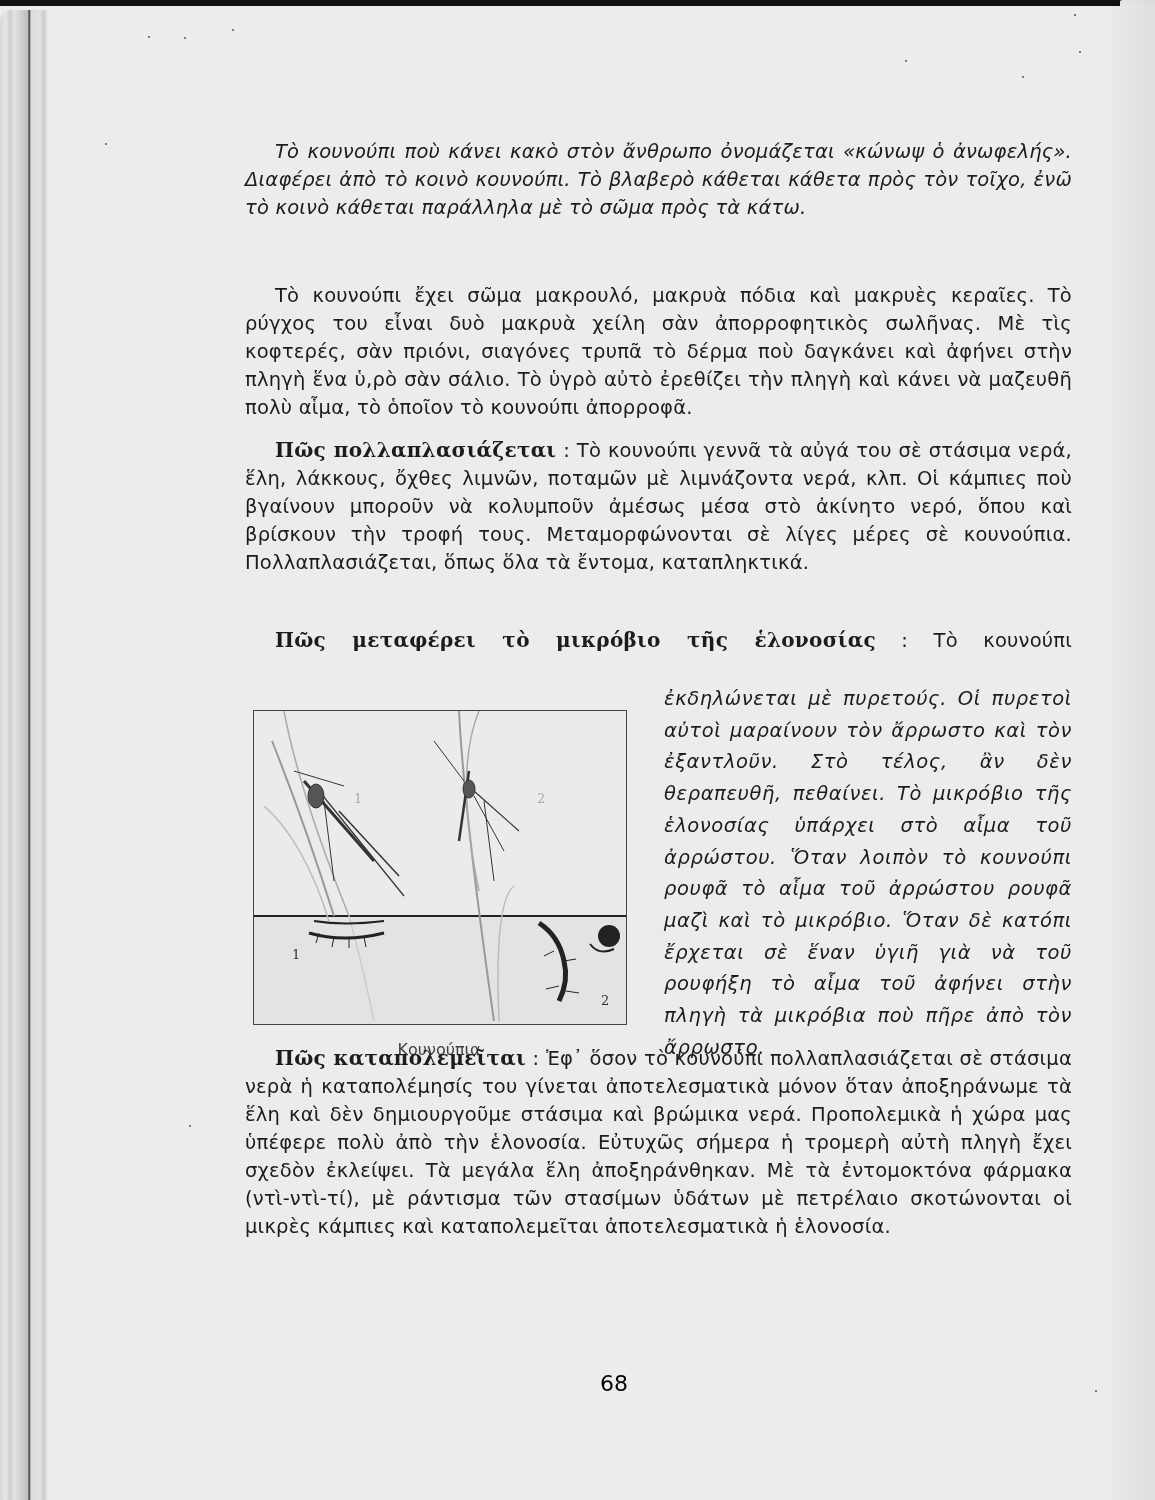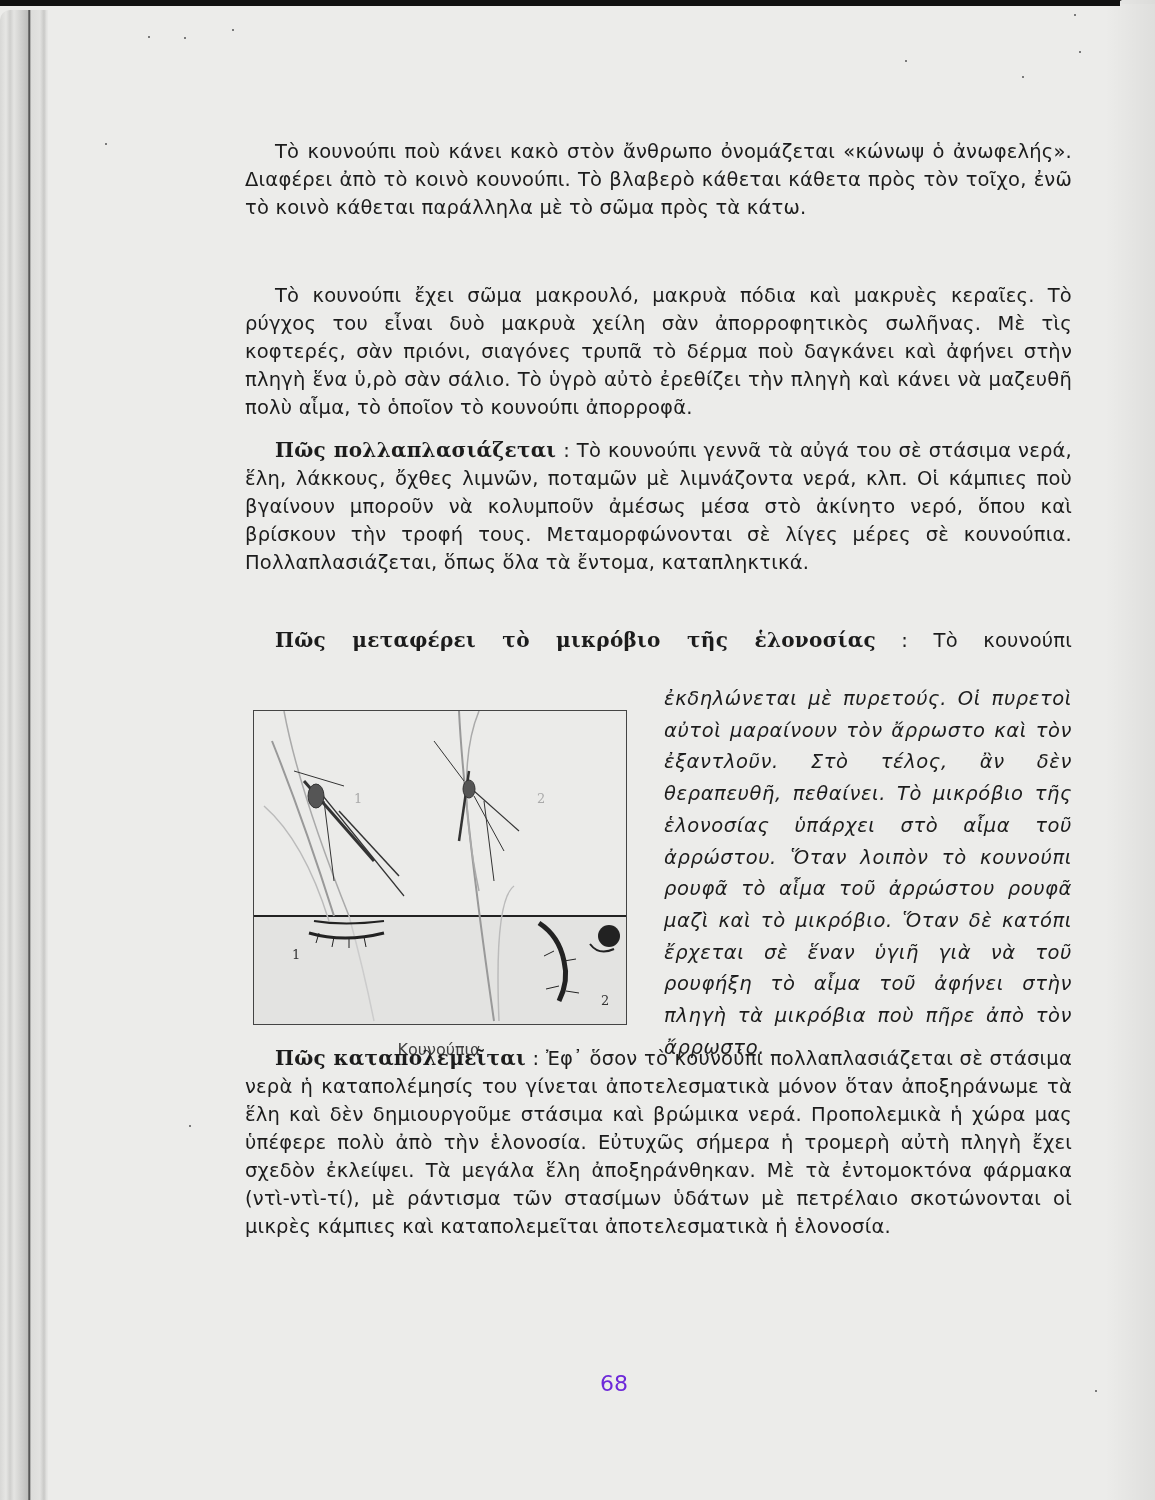--- a/index.html
+++ b/index.html
@@ -34,42 +34,42 @@
       position: absolute; left: 245px; width: 827px;
       font-size: 19.5px; line-height: 28px; letter-spacing: 0.2px;
       text-align: justify;
     }
     .para { margin: 0; text-indent: 30px; text-align: justify; }
     .para.last { text-align-last: left; }
     .heading {
       font-family: "DejaVu Serif", serif; font-weight: bold; font-size: 20px;
       letter-spacing: 0.3px;
     }
-    #p1 { top: 138px; }
+    #p1 { top: 138px; font-style: italic; }
     #p2 { top: 282px; }
     #p3 { top: 436px; }
     #p4 { top: 626px; }
     .right-col {
       position: absolute; left: 664px; top: 683px; width: 408px;
       font-size: 19.5px; line-height: 31.7px; letter-spacing: 0.6px;
       text-align: justify; text-align-last: left; font-style: italic;
     }
     .figure {
       position: absolute; left: 253px; top: 710px; width: 372px; height: 313px;
       border: 1.5px solid #444; background: #ebebe9;
     }
     .figure svg { width: 100%; height: 100%; display: block; }
     .caption {
       position: absolute; left: 253px; top: 1040px; width: 372px; text-align: center;
       font-size: 16px; color: #404040;
     }
     #p5 { top: 1044px; }
     .page-number {
       position: absolute; left: 600px; top: 1371px; width: 80px; text-align: left;
-      font-size: 22px; color: #6d28d9;
+      font-size: 22px; color: #000000;
     }
     .speck { position: absolute; width: 2px; height: 2px; border-radius: 1px; background: #555; }
   </style>
 </head>
 <body>
 
 <div class="page"></div>
 <div class="top-band"></div>
 <div class="top-band-corner"></div>
 <div class="spine"></div>

